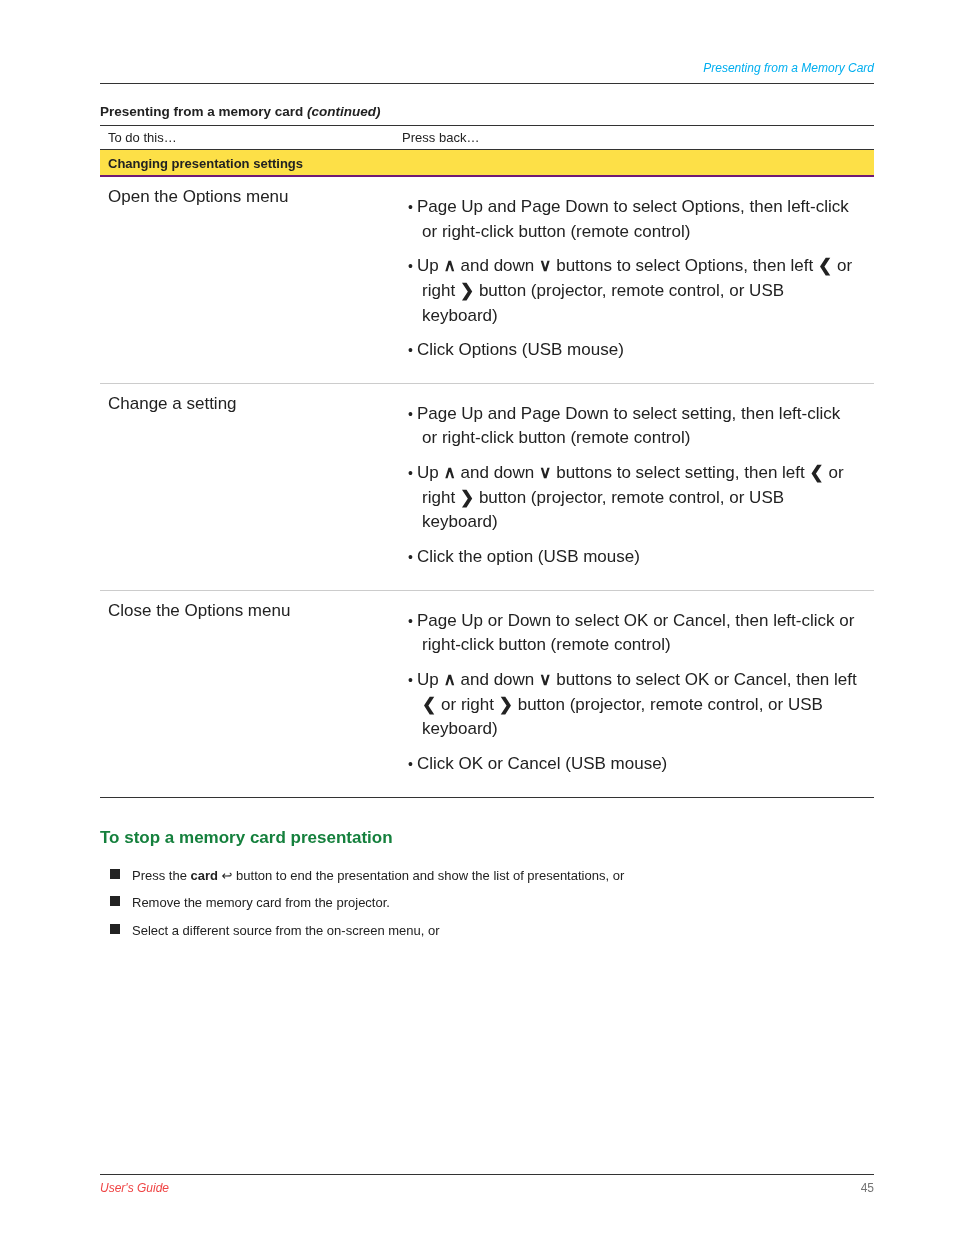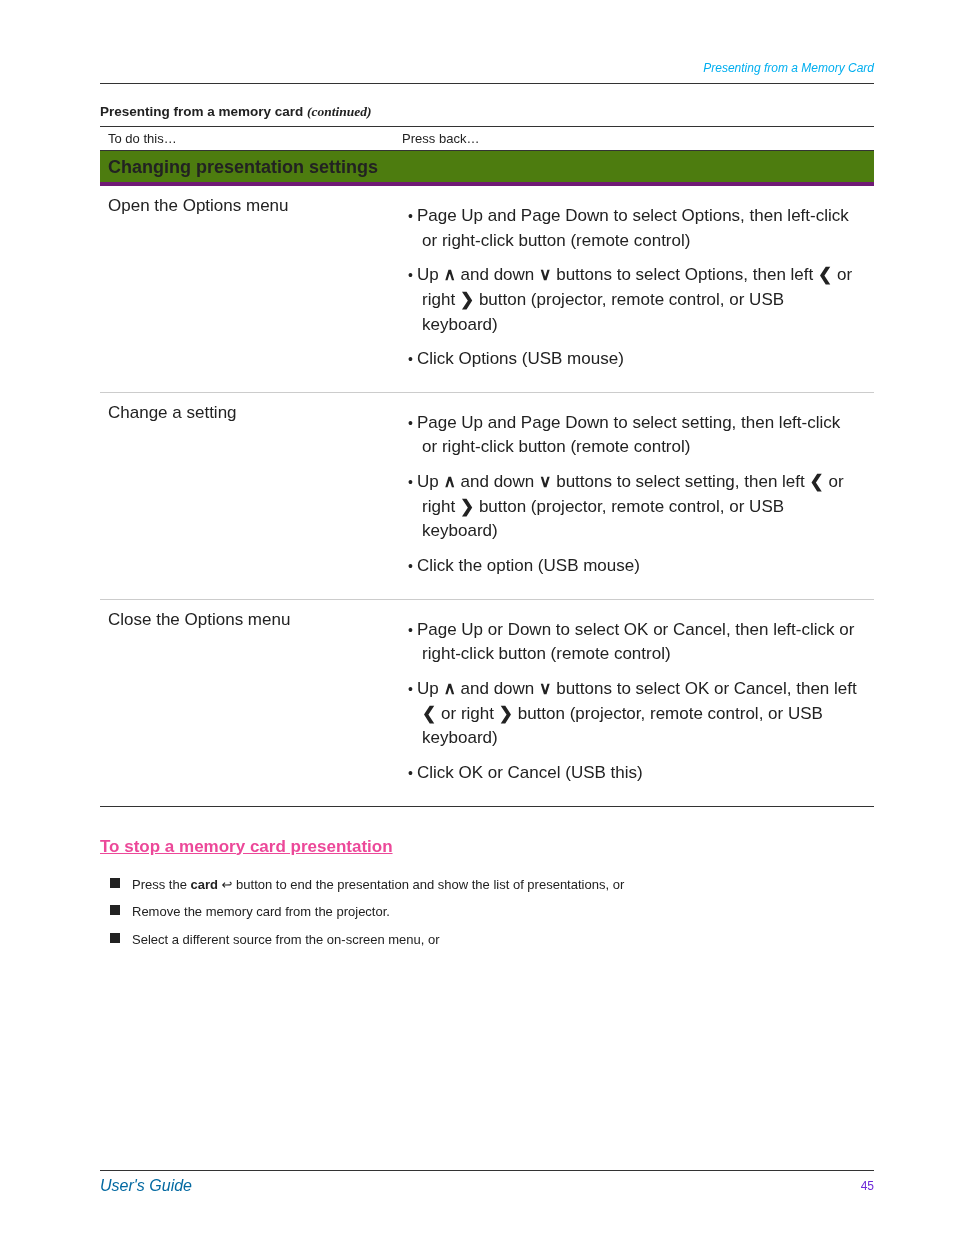--- a/index.html
+++ b/index.html
@@ -37,21 +37,20 @@
     }
 
     
     .section-heading {
       font-size: 13.5px;
       font-weight: bold;
       margin-bottom: 6px;
     }
     .section-heading em {
       font-style: italic;
-      font-family: Liberation Serif, serif;
     }
 
     
     .main-table {
       width: 100%;
       border-collapse: collapse;
       margin-bottom: 30px;
     }
 
     .main-table .col-header-row td {
@@ -59,26 +58,26 @@
       padding: 4px 8px;
       border-top: 1.5px solid #333;
       border-bottom: 1px solid #333;
     }
 
     .main-table .col-header-row td:first-child {
       width: 38%;
     }
 
     .main-table .subsection-row td {
-      background: #4d7c0f;
+      background: #fde047;
       font-weight: bold;
-      font-size: 18px;
+      font-size: 13px;
       padding: 6px 8px 4px 8px;
       border-top: 1.5px solid #333;
-      border-bottom: 4px solid #701a75;
+      border-bottom: 2px solid #701a75;
     }
 
     .main-table .data-row td {
       padding: 10px 8px;
       vertical-align: top;
       border-bottom: 1px solid #ccc;
       font-size: 17px;
     }
 
     .main-table .data-row td:first-child {
@@ -104,25 +103,24 @@
       content: "• ";
       font-size: 14px;
     }
 
     
     .stop-section {
       margin-top: 24px;
       margin-bottom: 20px;
     }
     .stop-section-title {
-      color: #ec4899;
+      color: #15803d;
       font-size: 17px;
       font-weight: bold;
       margin-bottom: 14px;
-      text-decoration: underline;
     }
 
     .stop-list {
       list-style: none;
       padding: 0;
       margin: 0 0 0 10px;
     }
     .stop-list li {
       display: flex;
       align-items: flex-start;
@@ -150,26 +148,26 @@
       left: 100px;
       right: 80px;
       display: flex;
       justify-content: space-between;
       align-items: center;
       border-top: 1px solid #333;
       padding-top: 6px;
     }
     .footer-left {
       font-style: italic;
-      color: #0369a1;
-      font-size: 16px;
+      color: #ef4444;
+      font-size: 12px;
     }
     .footer-right {
       font-size: 12px;
-      color: #6d28d9;
+      color: #737373;
     }
   </style>
 </head>
 <body>
 
 <div class="page">
 
   <div class="page-header">
     <span class="page-header-title">Presenting from a Memory Card</span>
   </div>
@@ -212,21 +210,21 @@
           </ul>
         </td>
       </tr>
 
       <tr class="data-row last-data-row">
         <td>Close the Options menu</td>
         <td>
           <ul class="press-list">
             <li>Page Up or Down to select OK or Cancel, then left-click or right-click button (remote control)</li>
             <li>Up <strong>∧</strong> and down <strong>∨</strong> buttons to select OK or Cancel, then left <strong>❮</strong> or right <strong>❯</strong> button (projector, remote control, or USB keyboard)</li>
-            <li>Click OK or Cancel (USB this)</li>
+            <li>Click OK or Cancel (USB mouse)</li>
           </ul>
         </td>
       </tr>
     </tbody>
   </table>
 
   <div class="stop-section">
     <div class="stop-section-title">To stop a memory card presentation</div>
     <ul class="stop-list">
       <li>

